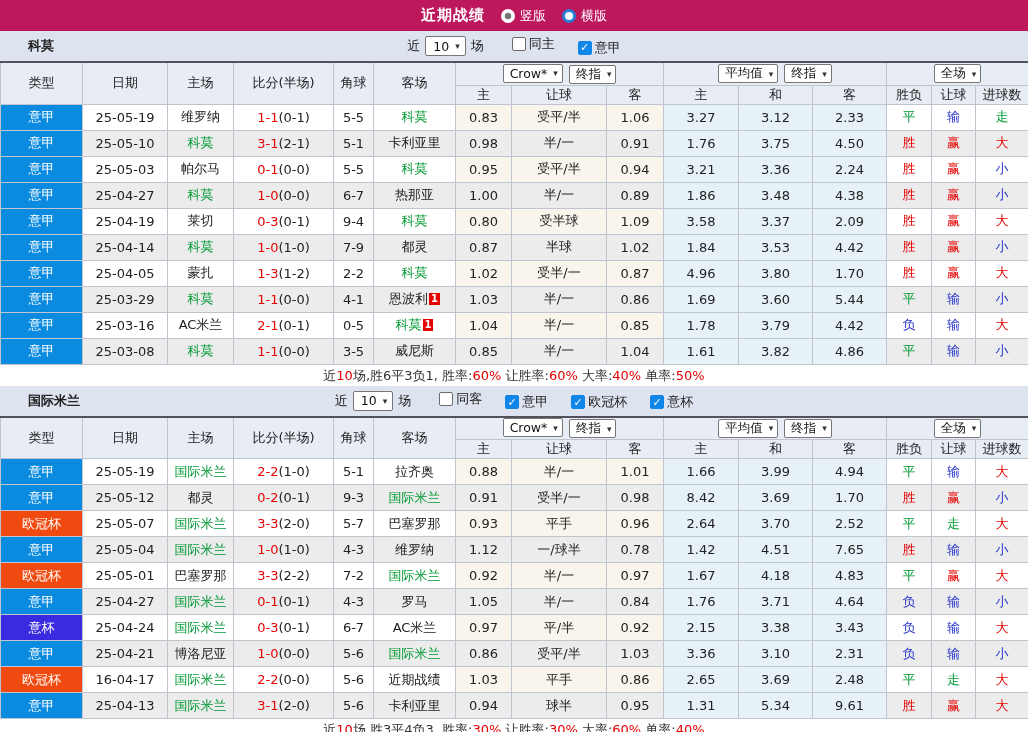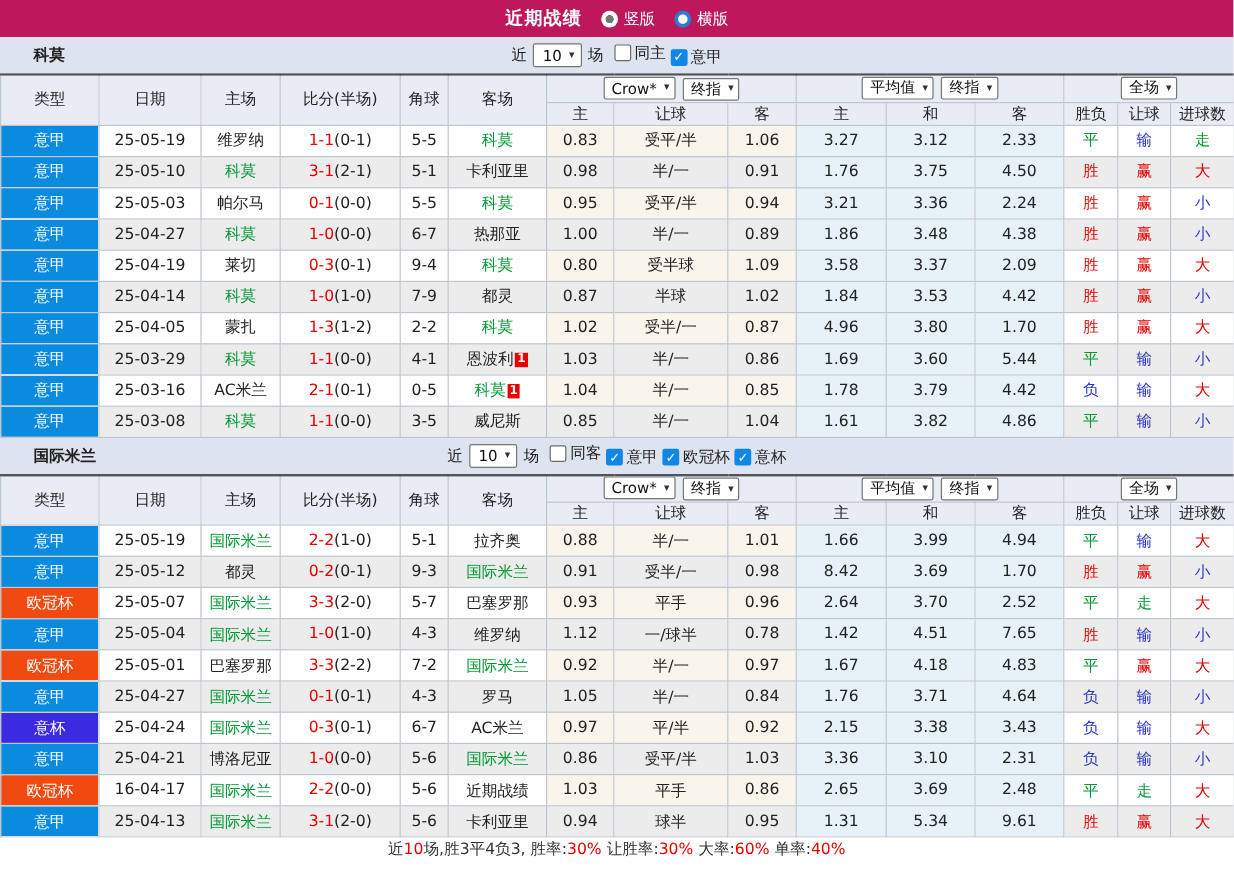--- a/index.html
+++ b/index.html
@@ -18,21 +18,21 @@
 
   
   .controls { height:30px; background:#dde3ef; display:flex; align-items:center;
     position:relative; }
   .team { position:absolute; left:28px; font-weight:bold; font-size:13px; color:#222; }
   .ctr { margin:0 auto; display:flex; align-items:center; gap:5px; font-size:13px; color:#222; }
   .sel { display:inline-flex; align-items:center; gap:6px; background:#fff;
     border:1px solid #767676; border-radius:2px; padding:1px 5px 1px 7px;
     font-size:12.5px; color:#111; height:20px; cursor:pointer; white-space:nowrap; }
   .chev { font-size:9px; color:#333; font-style:normal; }
-  .cbw { display:inline-flex; align-items:center; gap:3px; margin-left:4px; cursor:pointer;font-family:Liberation Serif, serif; }
+  .cbw { display:inline-flex; align-items:center; gap:3px; margin-left:23px; cursor:pointer;font-family:Liberation Serif, serif; }
   .cb { width:14px; height:14px; border:1px solid #6b6b6b; background:#fff; border-radius:2px;
     display:inline-flex; align-items:center; justify-content:center; font-size:11px; color:#fff; }
   .cb.on { background:#0f86e8; border-color:#0f86e8; }
 
   
   .grid { width:1028px; border-collapse:collapse; table-layout:fixed;
     border-top:2px solid #52525a; }
   .grid th, .grid td { border:1px solid #bfc5cf; text-align:center;
     overflow:hidden; white-space:nowrap; }
   .grid thead th { background:#e8ecf4; font-weight:normal; font-size:13px; color:#222; }
@@ -314,20 +314,21 @@
             <td class="crow">1.04</td>
             <td class="avg">1.61</td>
             <td class="avg">3.82</td>
             <td class="avg">4.86</td>
             <td class="res" style="color: rgb(0, 153, 51);">平</td>
             <td class="res" style="color: rgb(38, 51, 204);">输</td>
             <td class="res" style="color: rgb(38, 51, 204);">小</td>
           </tr>
         </tbody>
     </table>
+    <div class="summary"><span>近</span><span class="red">10</span><span>场,胜6平3负1, 胜率:</span><span class="red">60%</span><span> 让胜率:</span><span class="red">60%</span><span> 大率:</span><span class="red">40%</span><span> 单率:</span><span class="red">50%</span></div>
   </div>
 
   <div class="section">
     <div class="controls">
       <span class="team">国际米兰</span>
       <div class="ctr">
         <span class="lbl near">近</span>
         <span class="sel count">
           <span class="sval">10</span>
           <i class="chev">▾</i>

